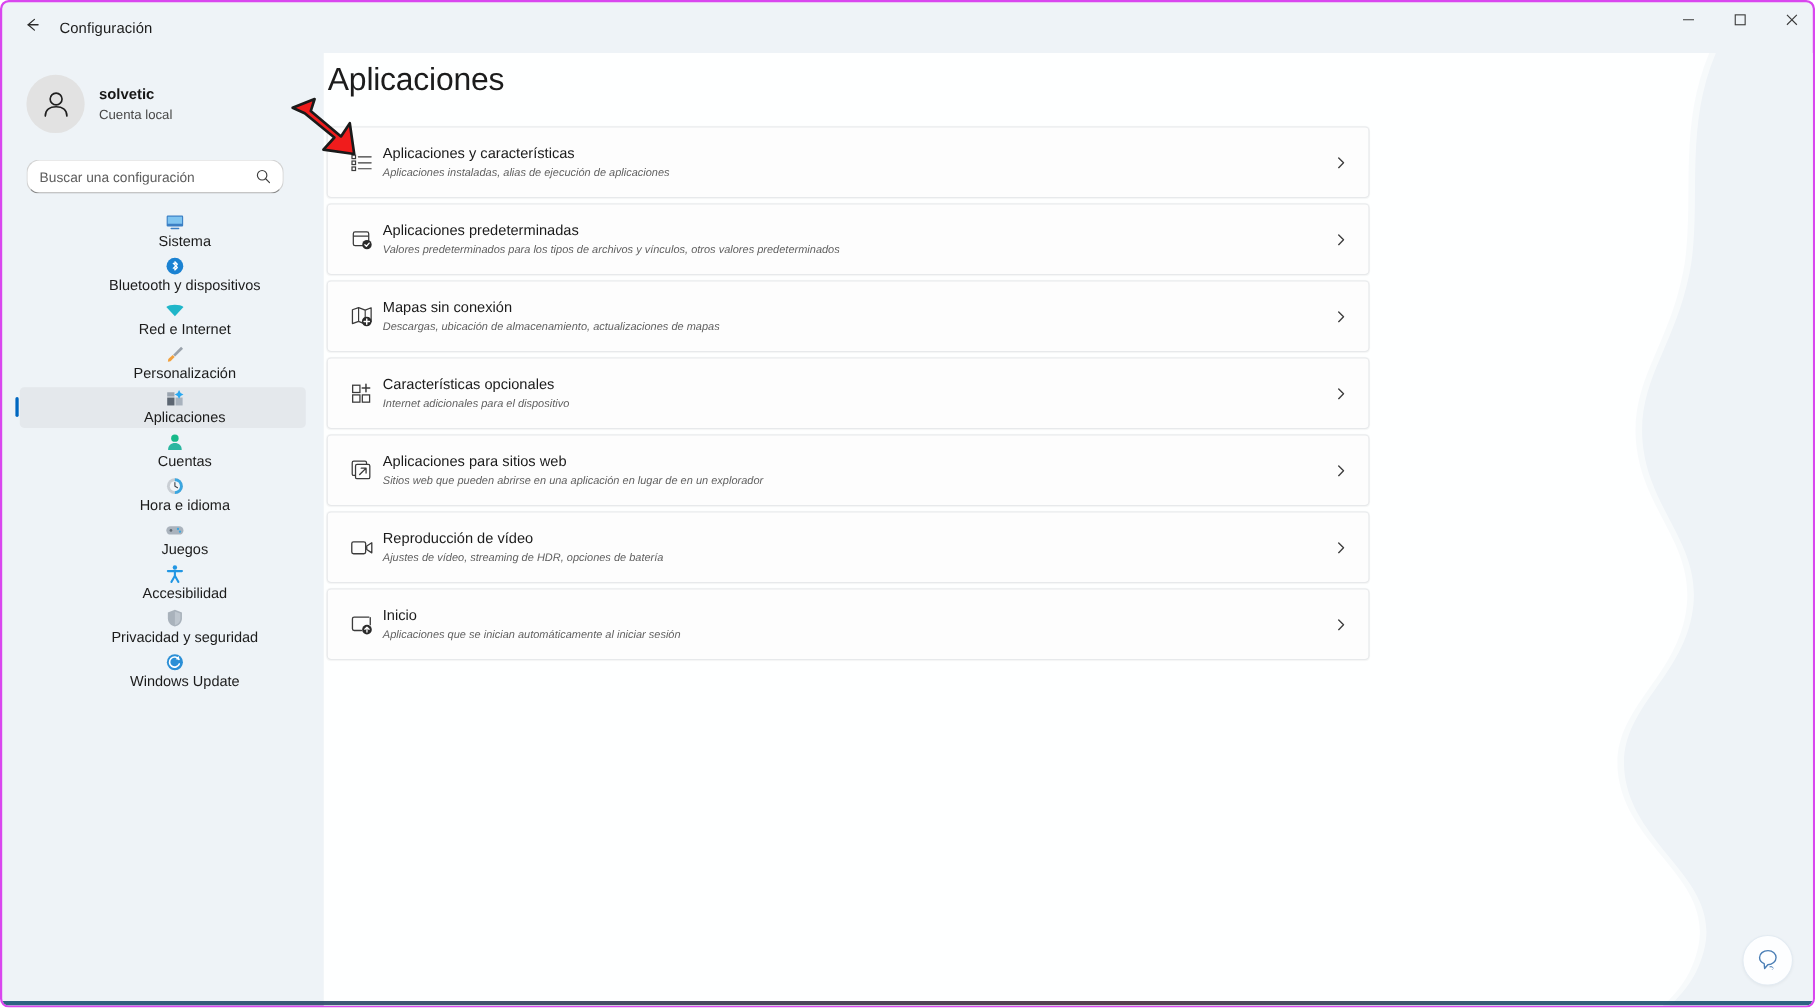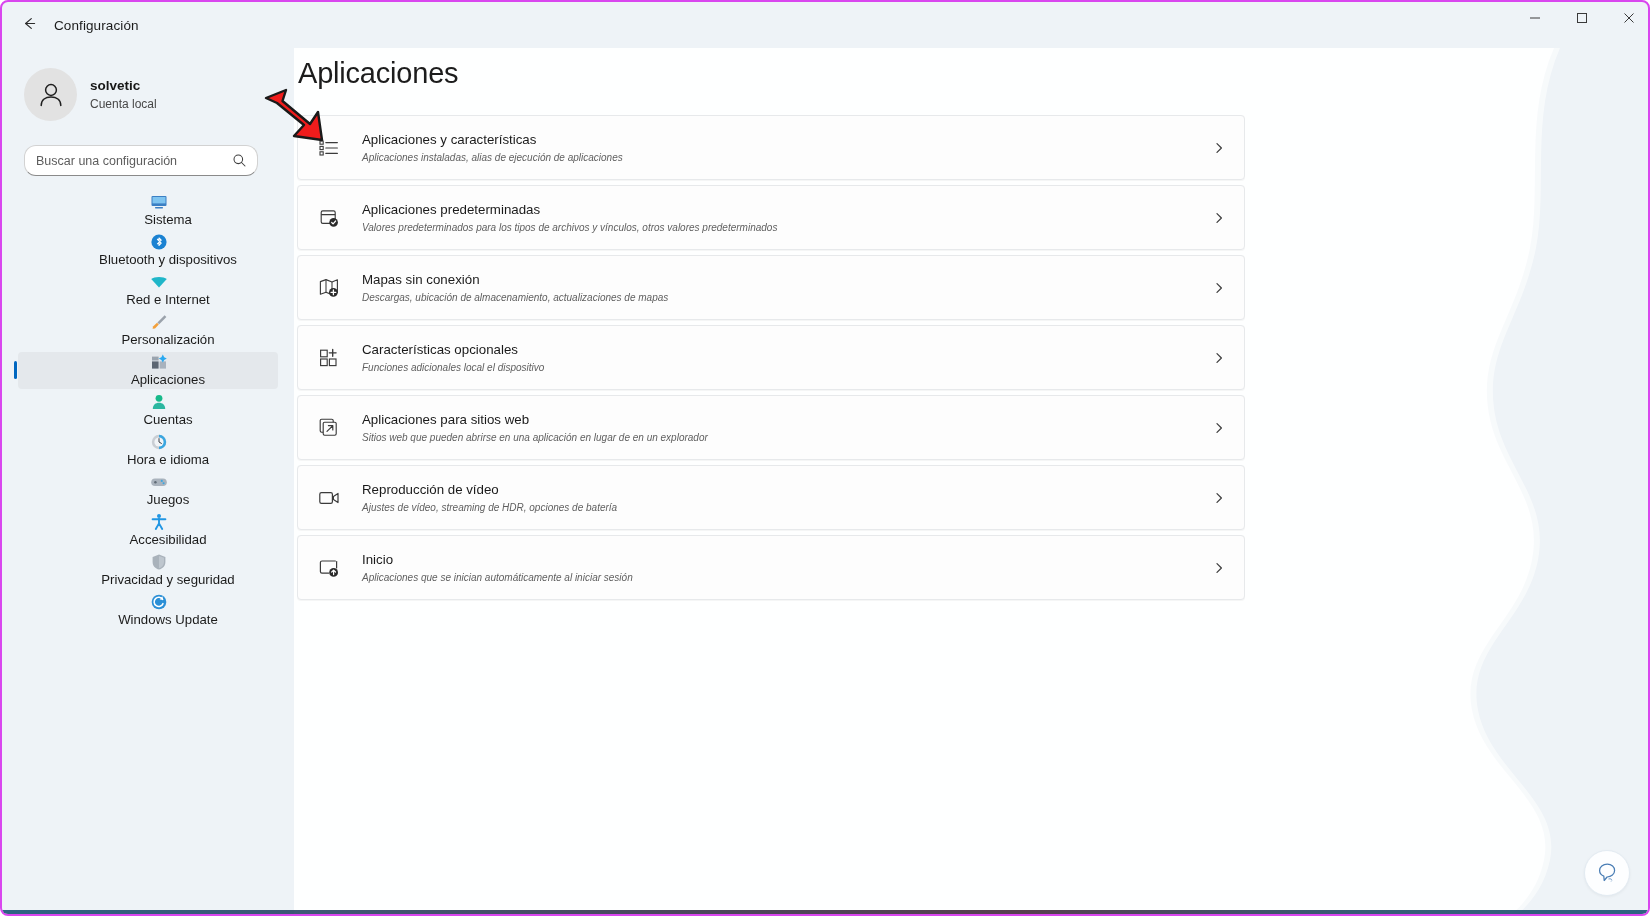--- a/index.html
+++ b/index.html
@@ -150,21 +150,21 @@
     padding: 0 18px 0 12px;
     cursor: pointer;
     box-shadow: 0 0.3px 0.9px rgba(0,0,0,0.04);
   }
   .card-ico {
     width: 28px; height: 28px;
     display: flex; align-items: center; justify-content: center;
     flex: 0 0 28px;
     margin-left: 5px;
   }
-  .card-text { margin-left: 19px; line-height: 1.3; }
+  .card-text { margin-left: 5px; line-height: 1.3; }
   .card-title { font-size: 13.3px; color: #1a1a1a; }
   .card-sub { font-size: 10px; color: #5f5f5f; margin-top: 2px; font-style: italic; }
   .chev { margin-left: auto; display: flex; align-items: center; }
 
   
   .annot-arrow {
     position: absolute;
     left: 258px; top: 82px;
     z-index: 60;
     pointer-events: none;
@@ -454,21 +454,21 @@
           <span class="card-ico">
             <svg width="24" height="24" viewBox="0 0 24 24">
               <rect x="3.6" y="4.2" width="6.6" height="6.6" fill="none" stroke="#3b3b3b" stroke-width="1.15"></rect>
               <rect x="3.6" y="13" width="6.6" height="6.6" fill="none" stroke="#3b3b3b" stroke-width="1.15"></rect>
               <rect x="12.4" y="13" width="6.6" height="6.6" fill="none" stroke="#3b3b3b" stroke-width="1.15"></rect>
               <path d="M15.7 3.4 V10.2 M12.3 6.8 H19.1" stroke="#3b3b3b" stroke-width="1.35" stroke-linecap="round"></path>
             </svg>
           </span>
           <div class="card-text">
             <div class="card-title">Características opcionales</div>
-            <div class="card-sub">Funciones adicionales local el dispositivo</div>
+            <div class="card-sub">Internet adicionales para el dispositivo</div>
           </div>
           <span class="chev">
             <svg width="14" height="14" viewBox="0 0 14 14">
                 <path d="M5 2.6 L9.4 7 L5 11.4" fill="none" stroke="#3f3f3f" stroke-width="1.25" stroke-linecap="round" stroke-linejoin="round"></path>
               </svg>
           </span>
         </div>
 
         <div class="card">
           <span class="card-ico">

